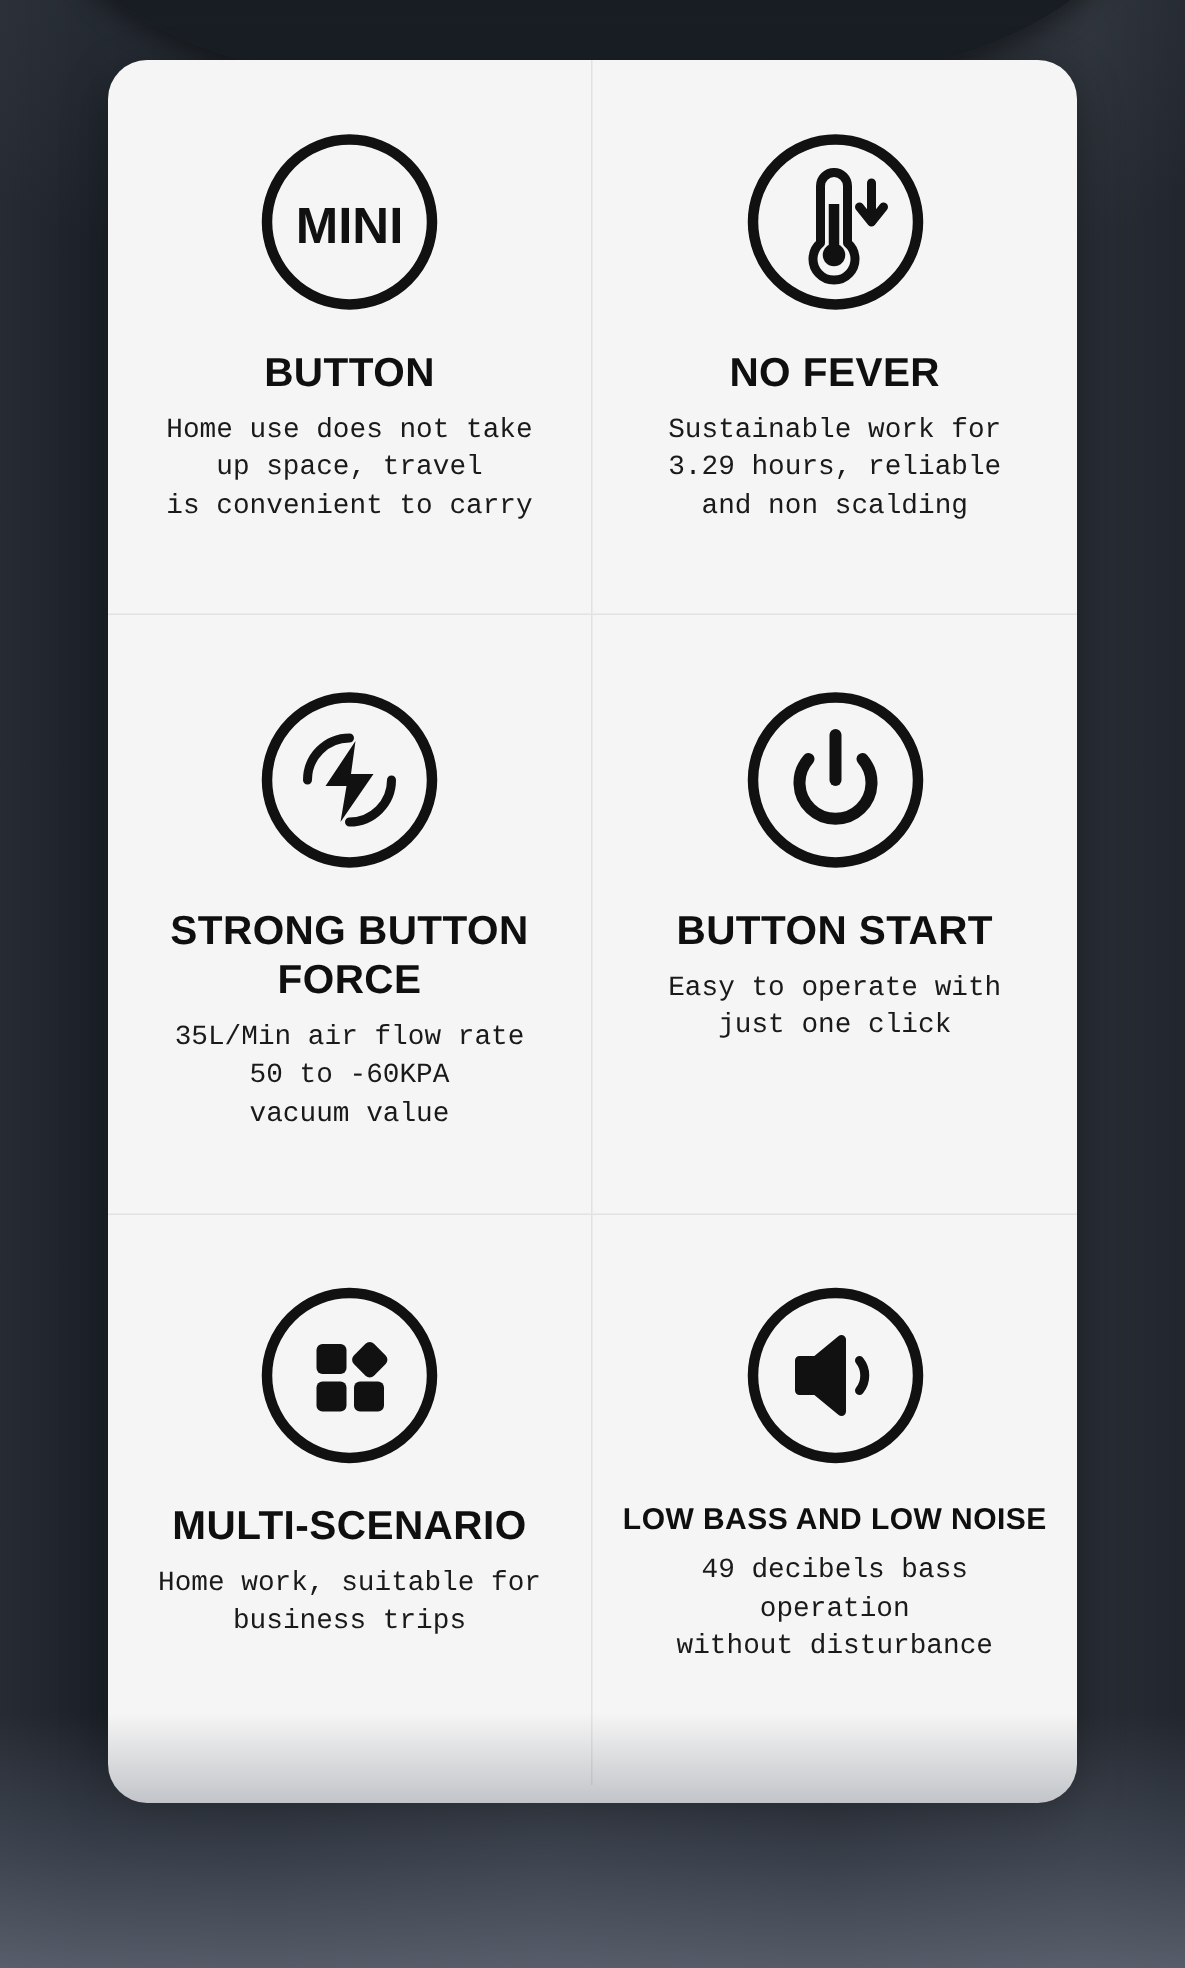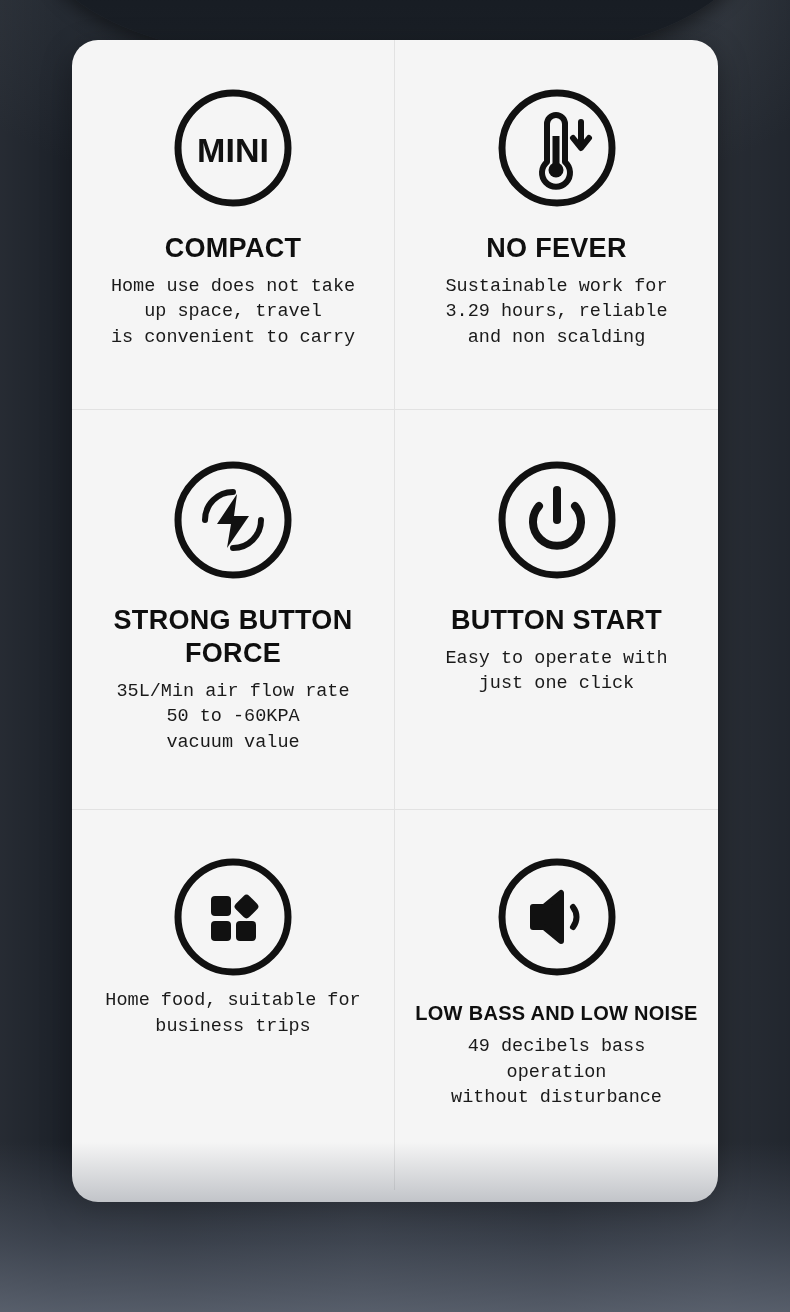--- a/index.html
+++ b/index.html
@@ -134,21 +134,21 @@
 
   <div class="card">
 
     <div class="cell col-left row-top r1">
       <div class="icon-wrap">
         <svg width="124" height="124" viewBox="0 0 124 124">
           <circle cx="62" cy="62" r="55" fill="none" stroke="#111" stroke-width="7"></circle>
           <text x="62" y="76" text-anchor="middle" font-family="Liberation Sans, sans-serif" font-size="34" font-weight="700" fill="#111">MINI</text>
         </svg>
       </div>
-      <div class="title">COMPACT</div>
+      <div class="title">BUTTON</div>
       <div class="desc" style="white-space:pre-line;">Home use does not take up space, travel
 is convenient to carry</div>
     </div>
 
     <div class="cell row-top r1">
       <div class="icon-wrap">
         <svg width="124" height="124" viewBox="0 0 124 124">
           <circle cx="62" cy="62" r="55" fill="none" stroke="#111" stroke-width="7"></circle>
           <path d="M52 38a9 9 0 0 1 18 0v38a14 14 0 1 1-18 0z" fill="none" stroke="#111" stroke-width="6" stroke-linejoin="round"></path>
           <circle cx="61" cy="84" r="7.5" fill="#111"></circle>
@@ -194,21 +194,22 @@
     <div class="cell col-left r3">
       <div class="icon-wrap">
         <svg width="124" height="124" viewBox="0 0 124 124">
           <circle cx="62" cy="62" r="55" fill="none" stroke="#111" stroke-width="7"></circle>
           <rect x="40" y="41" width="20" height="20" rx="4" fill="#111"></rect>
           <rect x="40" y="66" width="20" height="20" rx="4" fill="#111"></rect>
           <rect x="65" y="66" width="20" height="20" rx="4" fill="#111"></rect>
           <rect x="66" y="42" width="19" height="19" rx="4" fill="#111" transform="rotate(45 75.5 51.5)"></rect>
         </svg>
       </div>
-      <div class="desc" style="white-space:pre-line;">Home food, suitable for
+      <div class="title">MULTI-SCENARIO</div>
+      <div class="desc" style="white-space:pre-line;">Home work, suitable for
 business trips</div>
     </div>
 
     <div class="cell r3">
       <div class="icon-wrap">
         <svg width="124" height="124" viewBox="0 0 124 124">
           <circle cx="62" cy="62" r="55" fill="none" stroke="#111" stroke-width="7"></circle>
           <path d="M38 52h11l17-14v48L49 72H38z" fill="#111" stroke="#111" stroke-width="6" stroke-linejoin="round"></path>
           <path d="M78 52a16 16 0 0 1 0 20" fill="none" stroke="#111" stroke-width="6" stroke-linecap="round"></path>
         </svg>

